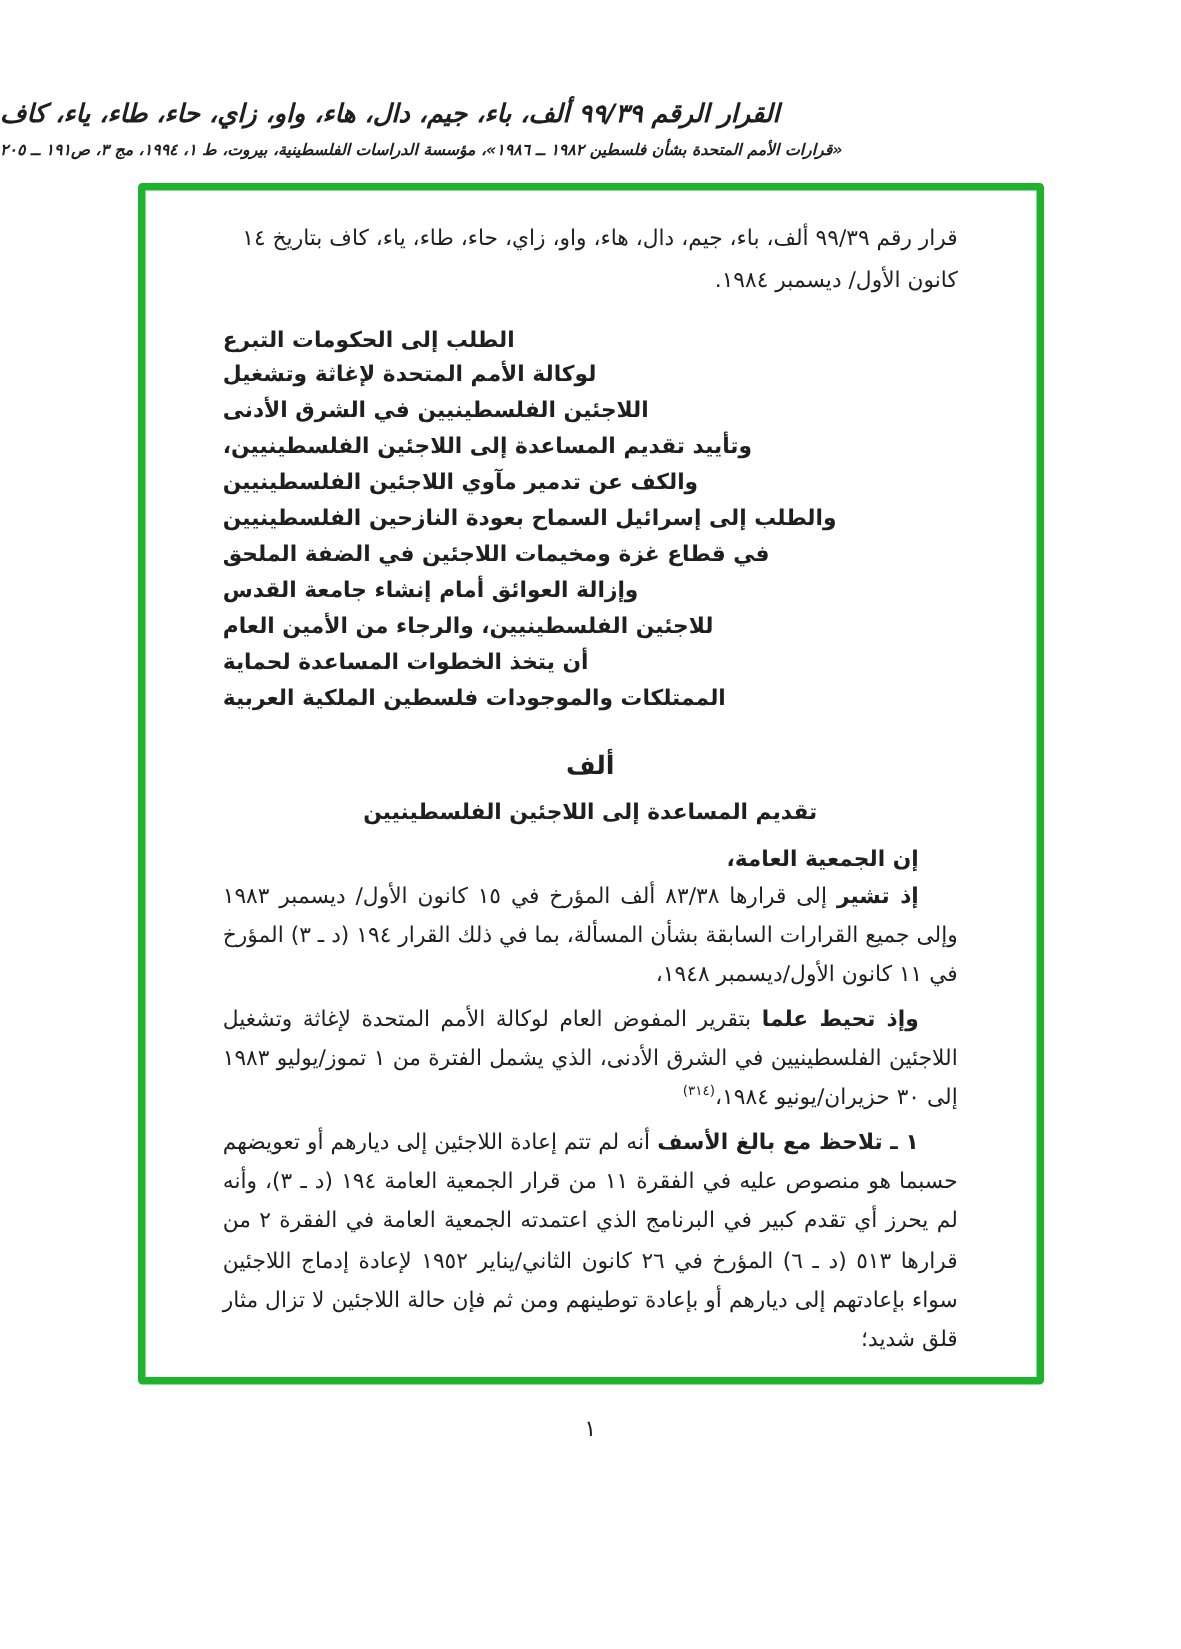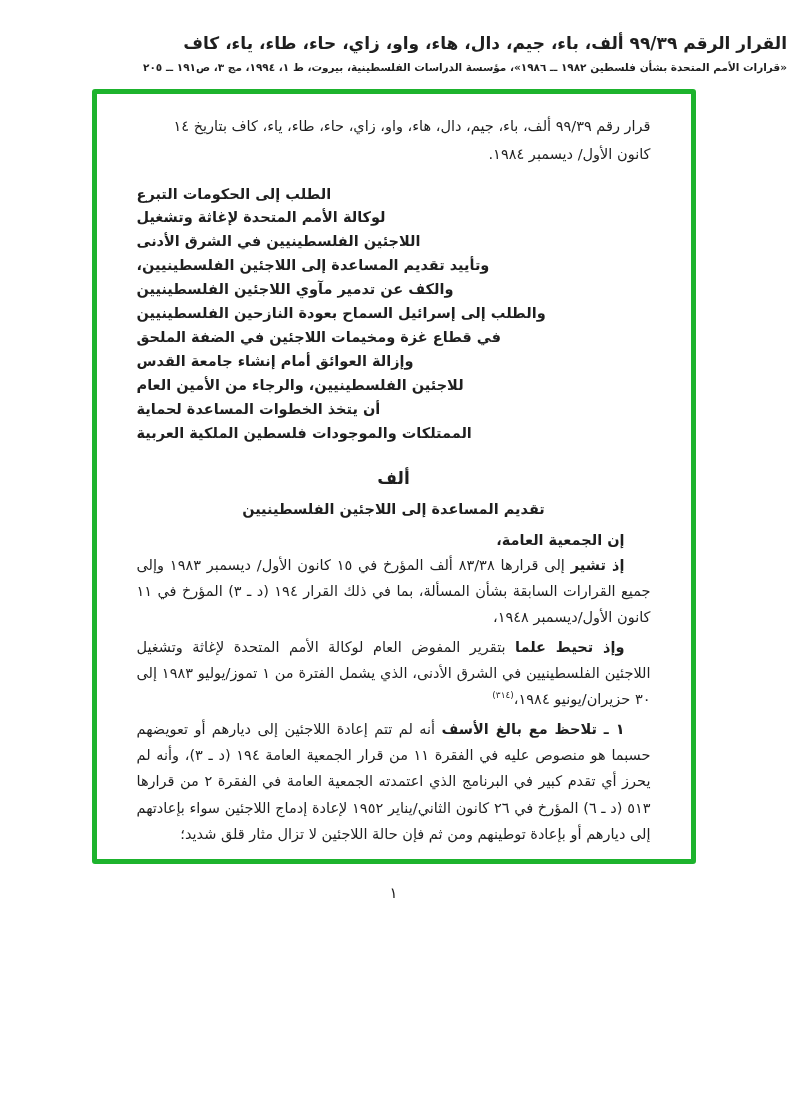--- a/index.html
+++ b/index.html
@@ -6,32 +6,32 @@
   html, body { width: 787px; }
   body {
     height: 1099px;
     background: #ffffff;
     font-family: "DejaVu Sans", sans-serif;
     color: var(--ink, #1f1f1f);
     overflow: hidden;
   }
   .page { width: 787px; height: 1099px; position: relative; background: #fff; }
 
-  .doc-header { padding-top: 33px; text-align: right; direction: rtl; }
+  .doc-header { padding-top: 66px; text-align: left; direction: rtl; font-style: italic; }
   .doc-header .title-line1 { font-size: 17px; font-weight: 700; }
   .doc-header .title-line2 { margin-top: 8px; font-size: 10.5px; font-weight: 700; }
 
   .highlight-box {
     direction: rtl;
     width: 604px;
     margin: 16px auto 0;
     border: 5px solid var(--highlight-green, #1db32d);
     border-radius: 3px;
     background: #fff;
-    padding: 18px 40px 12px;
+    padding: 18px 52px 12px;
   }
 
   .intro { font-size: 14.5px; line-height: 1.95; text-align: right; }
 
   .title-block { margin-top: 14px; text-align: left; font-weight: 700; font-size: 14.5px; line-height: 1.65; }
 
   .section-letter { margin-top: 22px; text-align: center; font-weight: 700; font-size: 17px; }
   .section-title  { margin-top: 13px; text-align: center; font-weight: 700; font-size: 14.5px; }
 
   .opening { margin-top: 15px; font-weight: 700; font-size: 14.5px; text-indent: 26px; text-align: right; }

